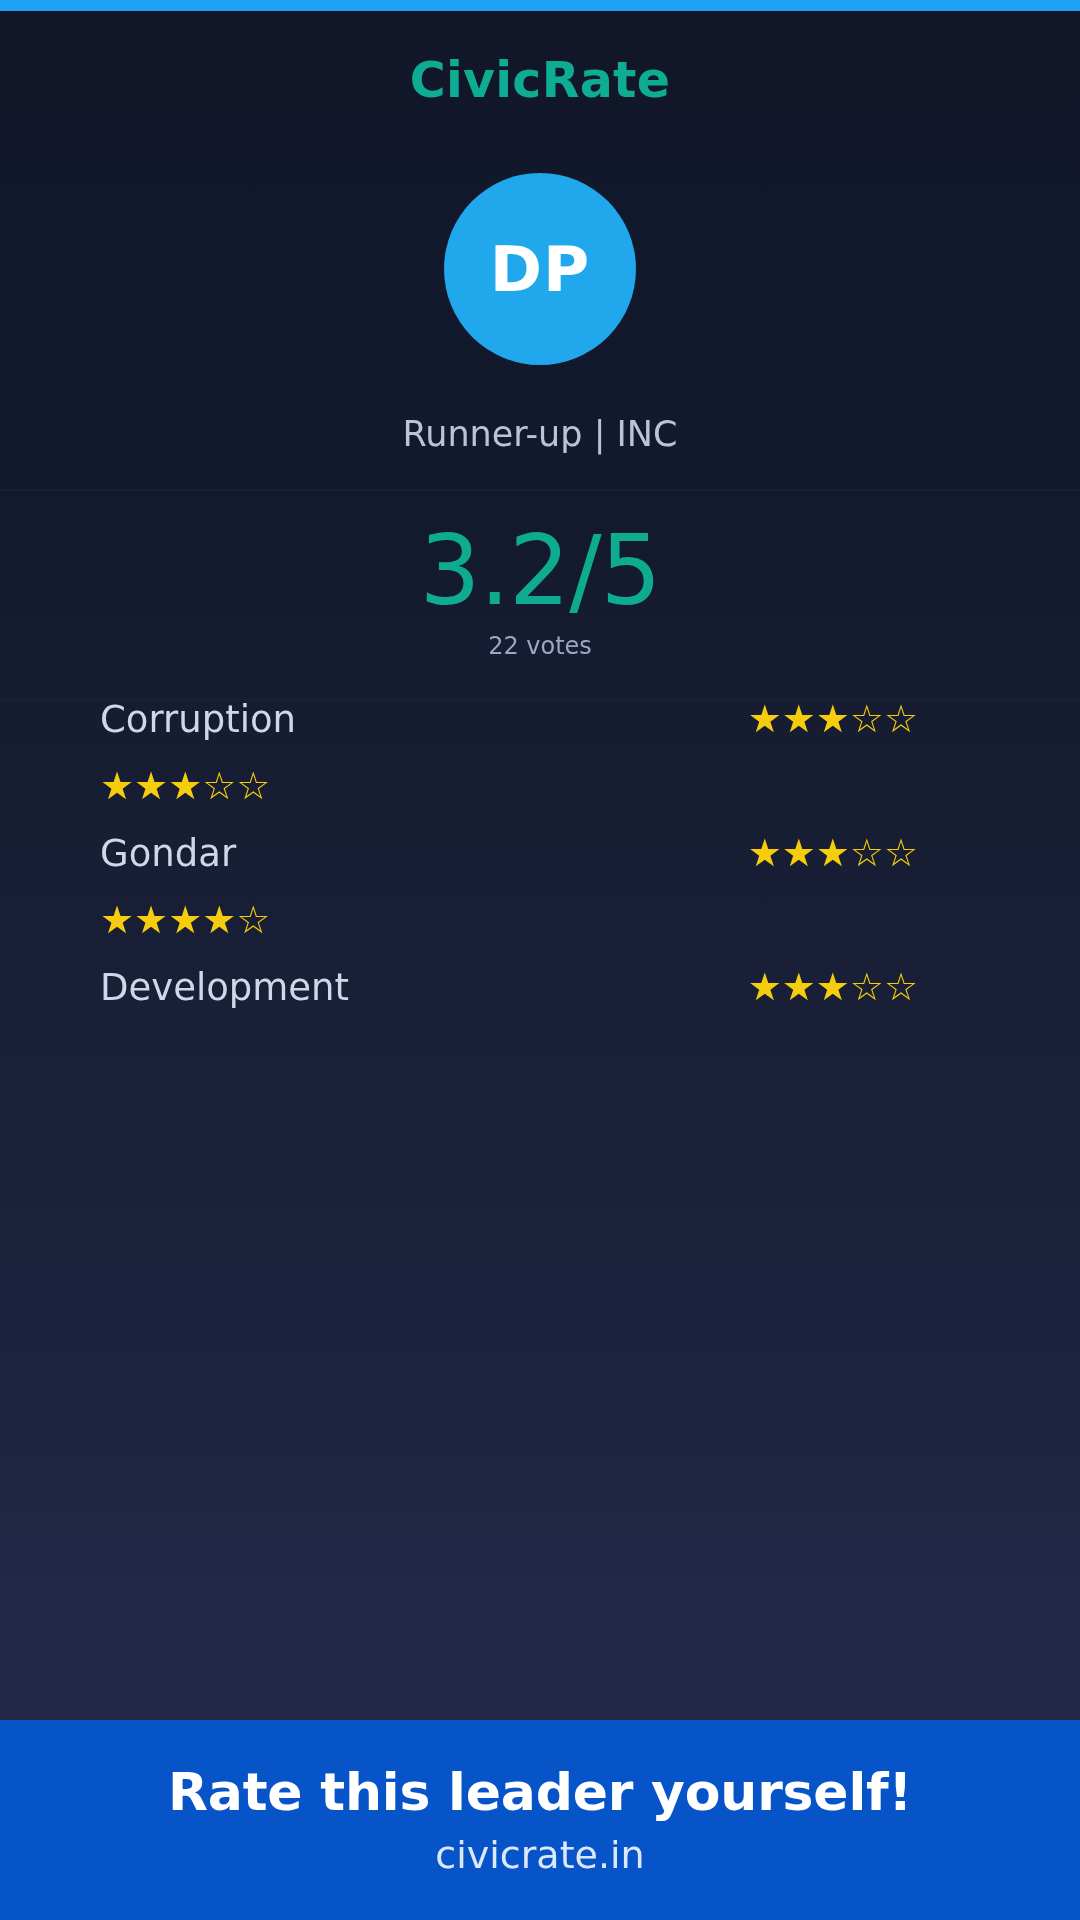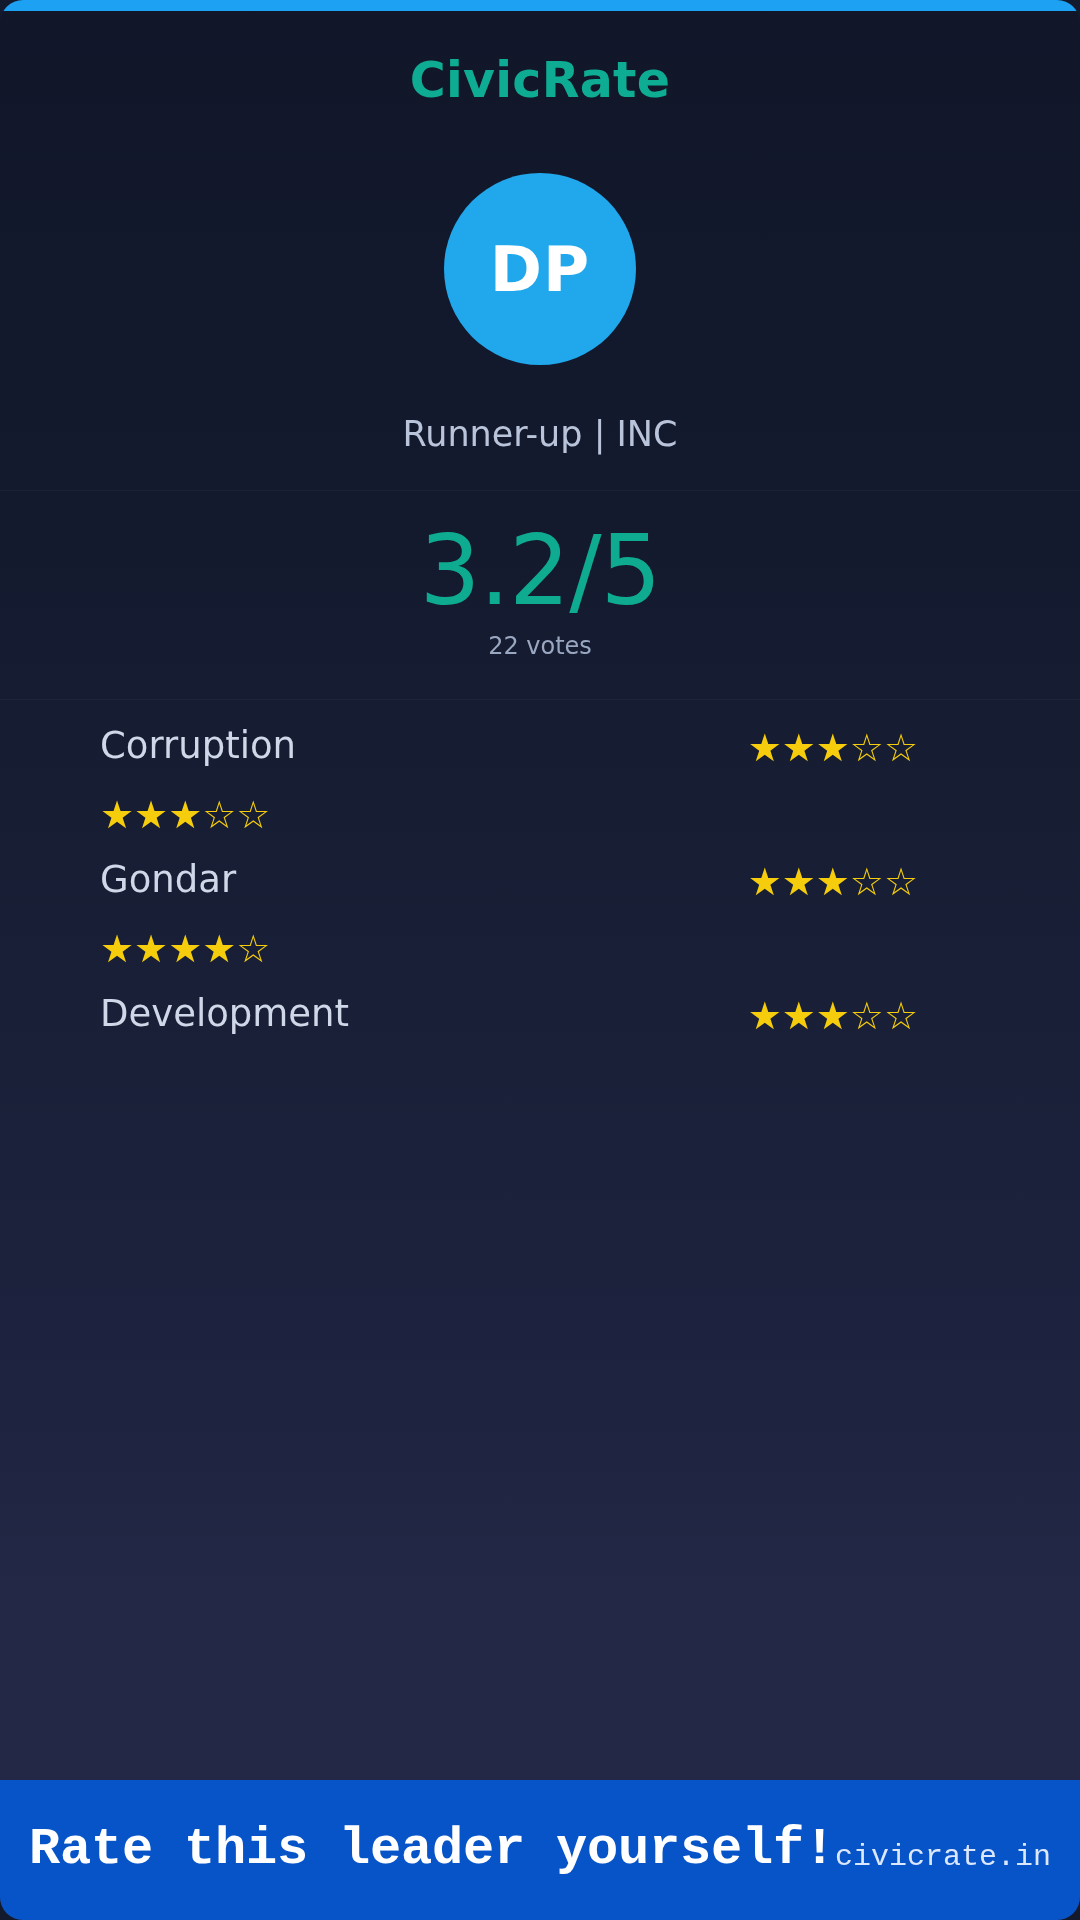--- a/index.html
+++ b/index.html
@@ -22,21 +22,20 @@
     height:1920px;
     background:linear-gradient(180deg,
        #111729 0%,
        #141a2e 28%,
        #1a2038 56%,
        #1e2440 74%,
        #222845 83%);
     display:flex;
     flex-direction:column;
     overflow:hidden;
-    border-radius:23px;
   }
 
   
   .top-bar {
     position:absolute;
     top:0; left:0;
     width:1080px;
     height:11px;
     background:#1da1f2;
   }
@@ -120,21 +119,21 @@
 
   
   .categories {
     margin-top:40px;
     padding:0 96px 0 100px;
     border-top:1px solid rgba(255,255,255,0.035);
   }
   .cat-row {
     height:67px;
     display:flex;
-    align-items:flex-end;
+    align-items:flex-start;
     justify-content:space-between;
   }
   .cat-label {
     font-size:37px;
     color:#cfd8e8;
     line-height:1.1;
     white-space:nowrap;
   }
   .cat-stars {
     font-size:38px;
@@ -144,37 +143,37 @@
     color:#f5cd0d;
     margin-right:66px;
   }
 
   
   .spacer { flex:1 1 auto; }
 
   
   .cta {
     width:1080px;
-    height:140px;
+    height:200px;
     background:#0754c8;
     display:flex;
+    flex-direction:column;
     align-items:center;
     justify-content:center;
-    font-family:Liberation Mono, monospace;
   }
   .cta-headline {
     font-size:52px;
     font-weight:bold;
     color:#ffffff;
     line-height:1.1;
     letter-spacing:-0.2px;
   }
   .cta-url {
     margin-top:14px;
-    font-size:30px;
+    font-size:38px;
     color:#dce8ff;
     line-height:1.1;
   }
 </style>
 </head>
 <body>
 
 <div class="card">
 
   <div class="top-bar"></div>

